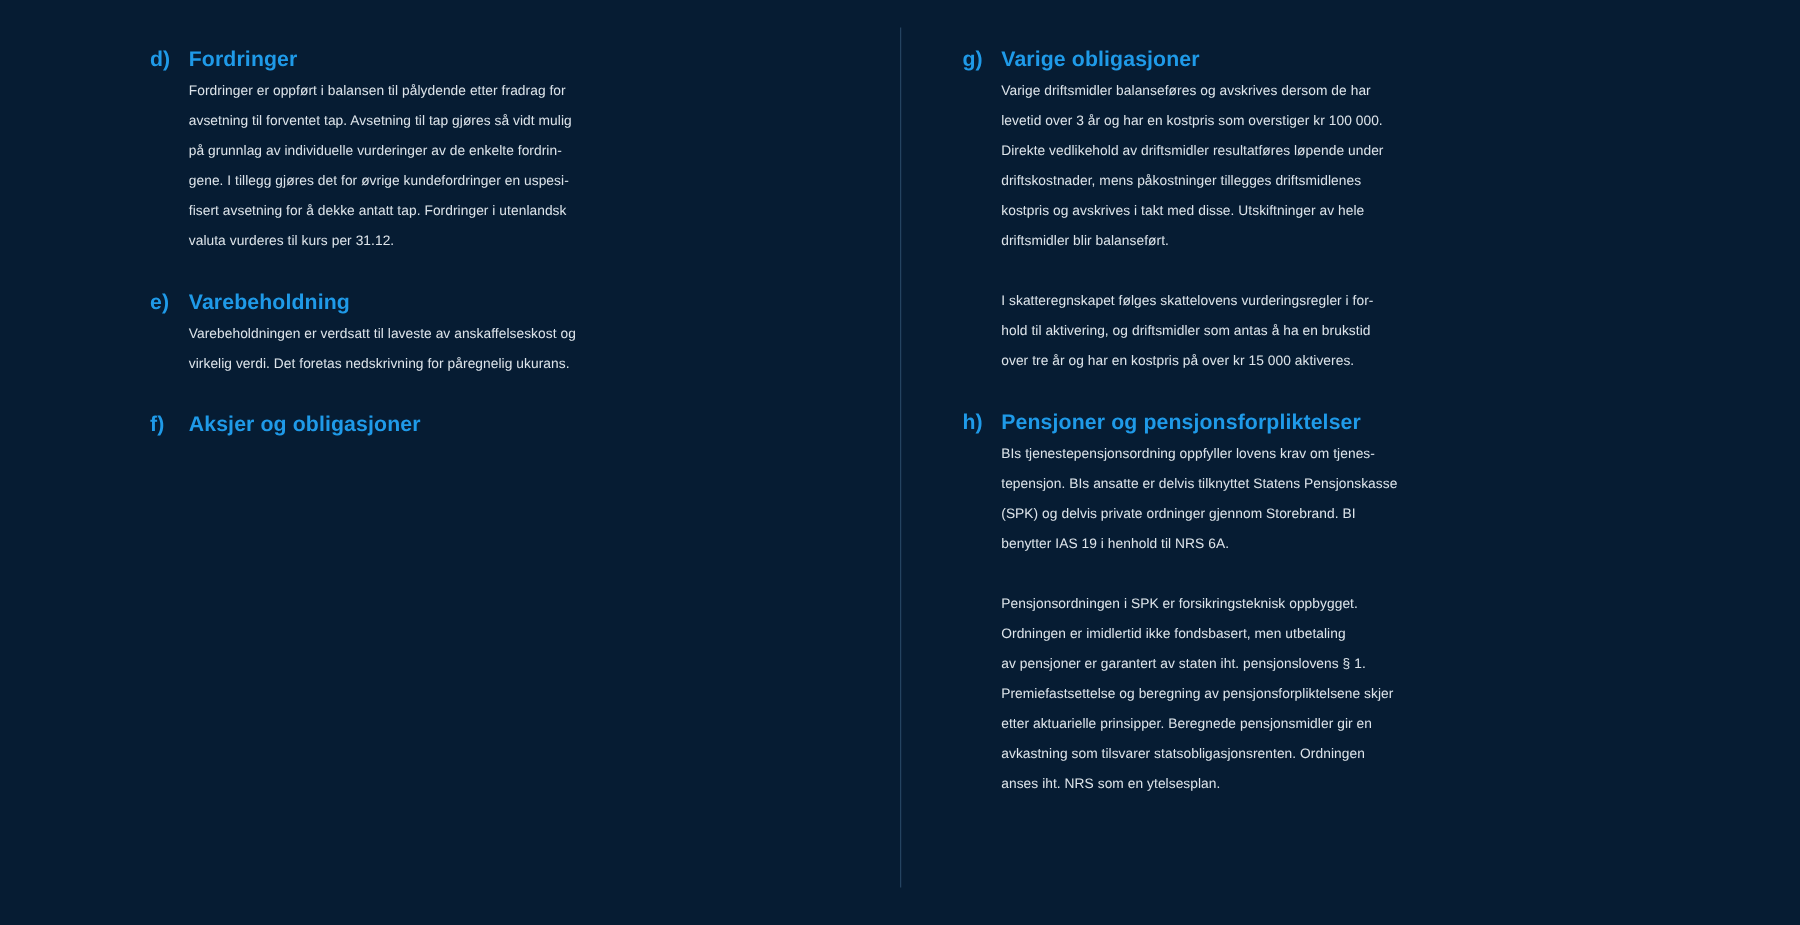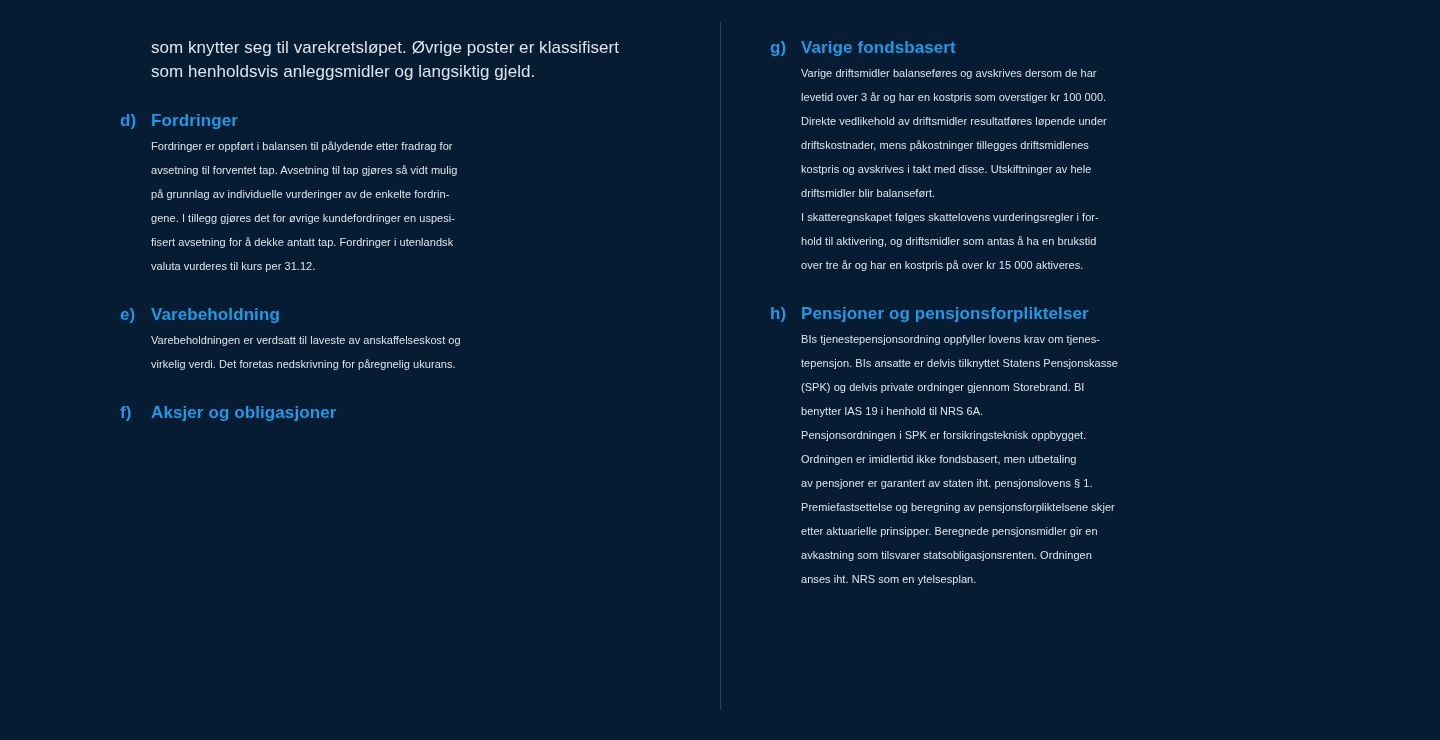--- a/index.html
+++ b/index.html
@@ -72,21 +72,21 @@
   
   .para {
     margin: 0;
     padding-left: 31px;
     font-size: 11px;
     line-height: 24px;
     color: #dde4ea;
     letter-spacing: 0.05px;
     white-space: pre-line;
   }
-  .para + .para { }
+  .para + .para { margin-top: 24px; }
 
   
   .para-flow {
     margin: 0;
     padding-left: 31px;
     font-size: 17px;
     line-height: 24px;
     color: #dde4ea;
     letter-spacing: 0.05px;
     white-space: pre-line;
@@ -94,24 +94,20 @@
 </style>
 </head>
 <body>
 
 <div class="page">
 
   <div class="column-divider"></div>
 
   <div class="column column-left">
 
-    <div class="block">
-      <p class="para-flow">som knytter seg til varekretsløpet. Øvrige poster er klassifisert
-som henholdsvis anleggsmidler og langsiktig gjeld.</p>
-    </div>
 
     <div class="block">
       <div class="heading">
         <span class="marker">d)</span><span>Fordringer</span>
       </div>
       <p class="para">Fordringer er oppført i balansen til pålydende etter fradrag for
 avsetning til forventet tap. Avsetning til tap gjøres så vidt mulig
 på grunnlag av individuelle vurderinger av de enkelte fordrin-
 gene. I tillegg gjøres det for øvrige kundefordringer en uspesi-
 fisert avsetning for å dekke antatt tap. Fordringer i utenlandsk
@@ -131,21 +127,21 @@
         <span class="marker">f)</span><span>Aksjer og obligasjoner</span>
       </div>
     </div>
 
   </div>
 
   <div class="column column-right">
 
     <div class="block">
       <div class="heading">
-        <span class="marker">g)</span><span>Varige fondsbasert</span>
+        <span class="marker">g)</span><span>Varige obligasjoner</span>
       </div>
       <p class="para">Varige driftsmidler balanseføres og avskrives dersom de har
 levetid over 3 år og har en kostpris som overstiger kr 100 000.
 Direkte vedlikehold av driftsmidler resultatføres løpende under
 driftskostnader, mens påkostninger tillegges driftsmidlenes
 kostpris og avskrives i takt med disse. Utskiftninger av hele
 driftsmidler blir balanseført.</p>
       <p class="para">I skatteregnskapet følges skattelovens vurderingsregler i for-
 hold til aktivering, og driftsmidler som antas å ha en brukstid
 over tre år og har en kostpris på over kr 15 000 aktiveres.</p>

